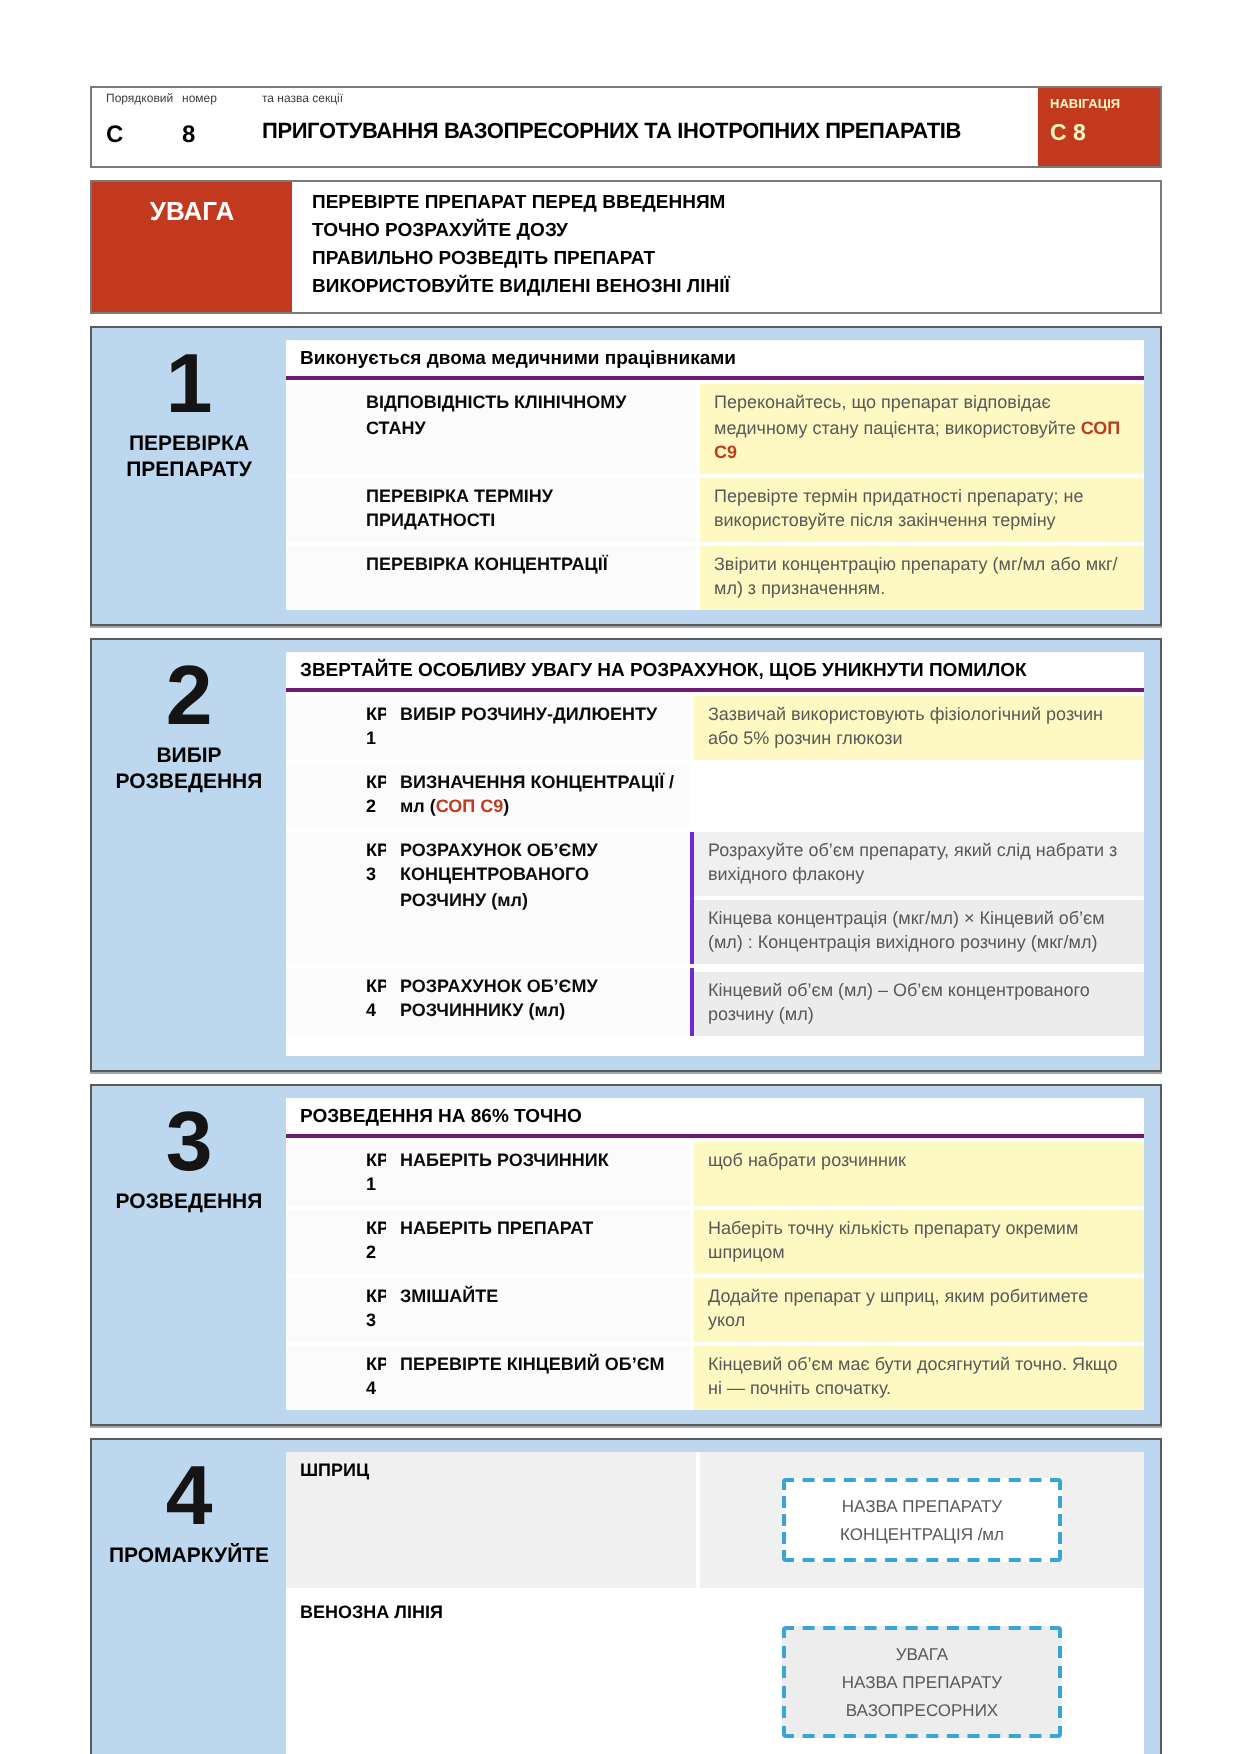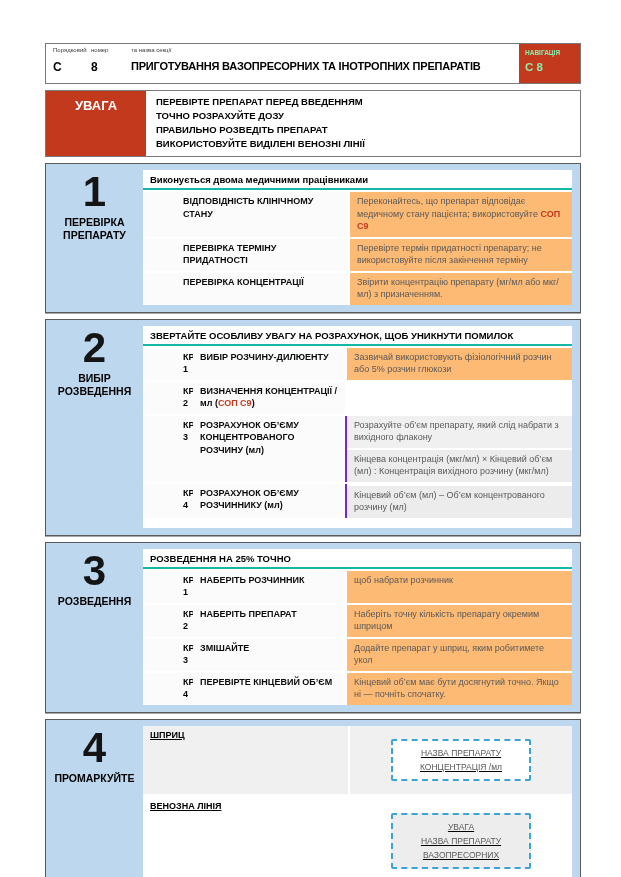--- a/index.html
+++ b/index.html
@@ -9,50 +9,50 @@
     font-family:"Liberation Sans","DejaVu Sans",sans-serif; color:#000;
   }
   
   .hdr { height:41px; border:1px solid #7a7a7a; display:flex; box-sizing:border-box; }
   .hdr-left { flex:1; display:flex; padding:3px 6px 4px 7px; }
   .hdr-col { display:flex; flex-direction:column; }
   .hdr-col .tiny { font-size:6px; color:#3d3d3d; margin-bottom:7px; white-space:nowrap; }
   .hc1 { width:38px; } .hc2 { width:40px; } .hc3 { flex:1; }
   .hdr-big { font-size:12px; font-weight:bold; }
   .hdr-title { font-size:11px; font-weight:bold; letter-spacing:-0.2px; white-space:nowrap; }
-  .hdr-nav { width:61px; flex:0 0 61px; background:#c2391d; color:#86efac; padding:5px 6px; box-sizing:border-box; }
+  .hdr-nav { width:61px; flex:0 0 61px; background:#c2391d; color:#fef9c3; padding:5px 6px; box-sizing:border-box; }
   .nav-lbl { font-size:6.5px; font-weight:bold; margin-bottom:5px; }
   .nav-val { font-size:11.5px; font-weight:bold; }
   
   .warn { margin-top:6px; border:1px solid #7a7a7a; display:flex; min-height:55px; box-sizing:border-box; }
   .warn-badge { width:100px; flex:0 0 100px; background:#c2391d; color:#fff; font-weight:bold;
     font-size:13px; text-align:center; padding-top:7px; box-sizing:border-box; }
   .warn-lines { flex:1; padding:4px 10px 5px; font-weight:bold; font-size:9.5px; line-height:14px; }
   
   .panel { margin-top:6px; background:#bdd7ee; border:1px solid #5a5a5a; box-shadow:0 1px 0 rgba(60,60,60,.45);
     display:flex; box-sizing:border-box; }
   .p1 { min-height:135px; } .p2 { min-height:217px; } .p3 { min-height:130px; } .p4 { min-height:170px; }
   .panel-left { width:97px; flex:0 0 97px; text-align:center; padding-top:8px; box-sizing:border-box; }
   .num { font-size:42px; font-weight:bold; line-height:40px; color:#141414; }
   .pname { font-weight:bold; font-size:10.5px; line-height:13px; margin-top:4px; padding:0 8px; }
   .ptable { flex:1; margin:6px 8px 7px 0; background:#fff; }
-  .thead { font-weight:bold; font-size:9.5px; padding:4px 7px 3px; border-bottom:2px solid #14b8a6; }
+  .thead { font-weight:bold; font-size:9.5px; padding:4px 7px 3px; border-bottom:2px solid #701a75; }
   .row { display:flex; border-top:2px solid #fff; }
   .cell { padding:3px 7px 4px; font-size:9px; line-height:12.5px; box-sizing:border-box; }
   .lbl { font-weight:bold; color:#0a0a0a; background:#fbfbfb; }
   .step { width:50px; flex:0 0 50px; font-weight:bold; background:#fbfbfb;padding-left:40px; }
   .w-lab1 { width:205px; flex:0 0 205px;padding-left:40px; }
   .w-lab2 { width:152px; flex:0 0 152px; }
-  .dsc { flex:1; background:#fdba74; color:#595959; border-left:2px solid #fff; }
+  .dsc { flex:1; background:#fef9c3; color:#595959; border-left:2px solid #fff; }
   .stack { flex:1; display:flex; flex-direction:column; border-left:2px solid #6d28d9; }
   .stack .dpart { background:#f0f0f0; color:#595959; padding:3px 7px 4px; font-size:9px; line-height:12.5px; }
   .stack .fpart { background:#ececec; margin-top:2px; flex:1; }
   .red { color:#c2391d; font-weight:bold; }
   
-  .row4 { display:flex;text-decoration:underline; }
+  .row4 { display:flex; }
   .row4a { background:#f0f0f0; min-height:68px; }
   .row4b { background:#ffffff; min-height:88px; border-top:3px solid #fff; }
   .lbl4 { width:205px; flex:0 0 205px; padding:4px 7px; font-weight:bold; font-size:9px; box-sizing:border-box; }
   .tagcell { flex:1; display:flex; align-items:center; justify-content:center; border-left:2px solid #fff; padding:6px; box-sizing:border-box; }
   .tag { border:2px dashed #3aa3d8; border-radius:2px; padding:5px 14px; text-align:center;
     font-size:8.5px; color:#595959; line-height:14px; min-width:140px; box-sizing:border-box; }
   .tag-white { background:#ffffff; } .tag-gray { background:#ededed; }
 </style>
 </head>
 <body>
@@ -145,21 +145,21 @@
       </div>
     </div>
   </section>
 
   <section class="panel p3">
     <div class="panel-left">
       <div class="num">3</div>
       <div class="pname">РОЗВЕДЕННЯ</div>
     </div>
     <div class="ptable">
-      <div class="thead">РОЗВЕДЕННЯ НА 25% ТОЧНО</div>
+      <div class="thead">РОЗВЕДЕННЯ НА 86% ТОЧНО</div>
       <div class="row">
         <div class="cell step">КРОК 1</div>
         <div class="cell lbl w-lab2">НАБЕРІТЬ РОЗЧИННИК</div>
         <div class="cell dsc">щоб набрати розчинник</div>
       </div>
       <div class="row">
         <div class="cell step">КРОК 2</div>
         <div class="cell lbl w-lab2">НАБЕРІТЬ ПРЕПАРАТ</div>
         <div class="cell dsc">Наберіть точну кількість препарату окремим шприцом</div>
       </div>

